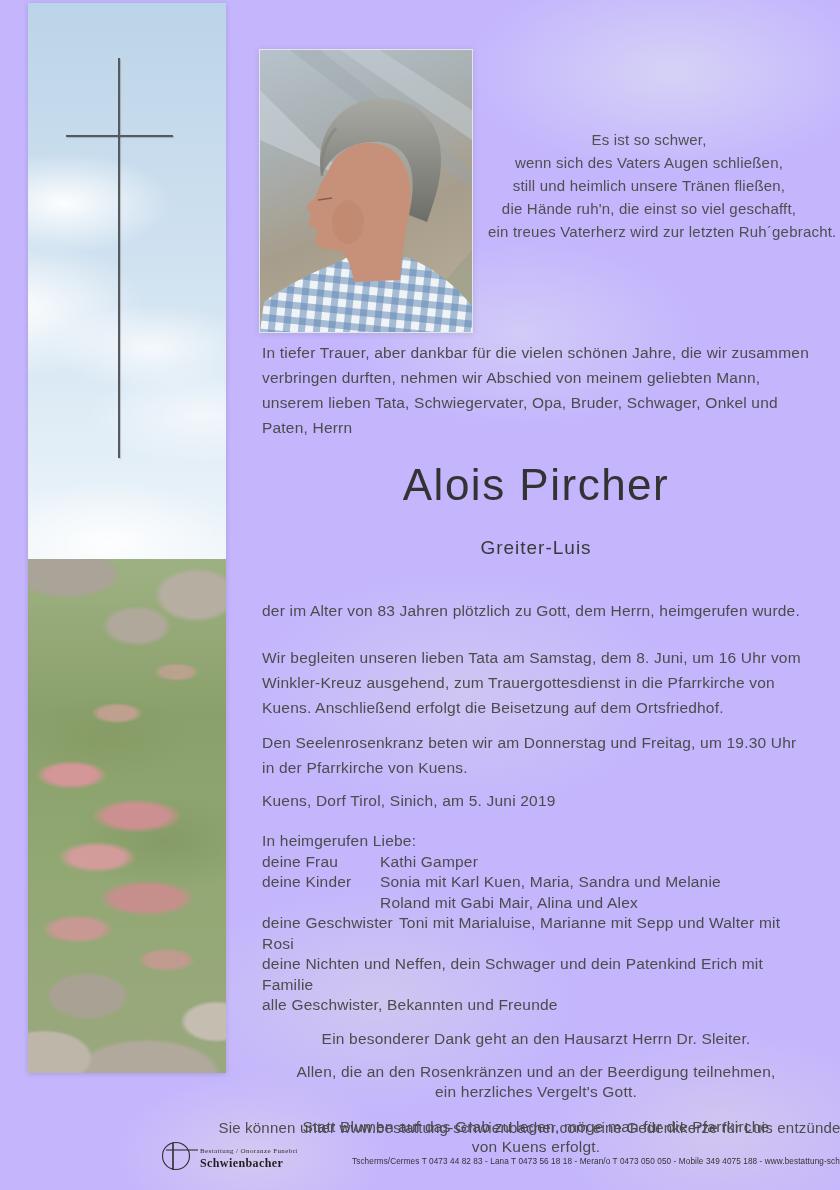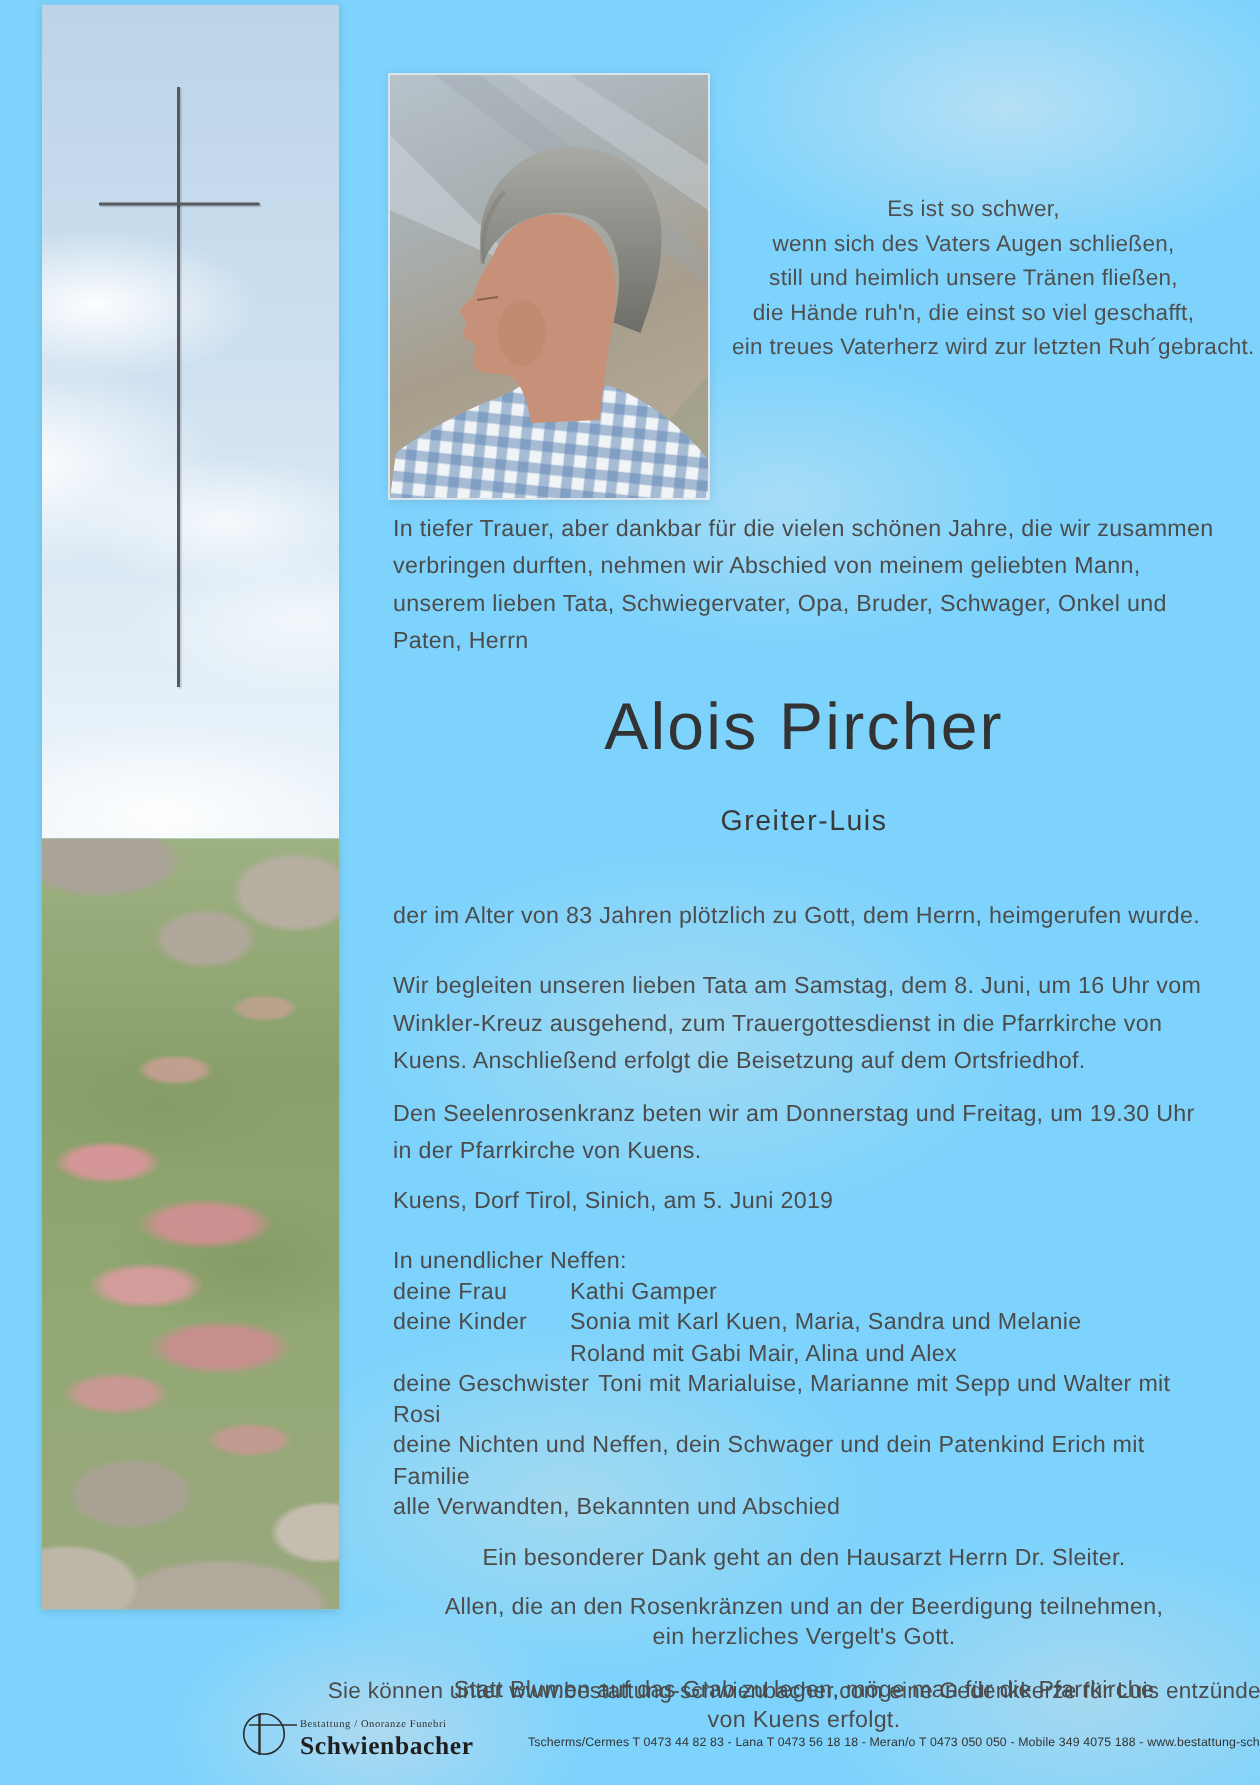--- a/index.html
+++ b/index.html
@@ -1,17 +1,17 @@
 <!DOCTYPE html>
 <html><head>
 <meta charset="utf-8">
 <style>
   html,body{margin:0;padding:0;background:#ffffff;}
   .page{position:relative;width:840px;height:1190px;margin:0 auto;overflow:hidden;
-        background:#7dd3fc;font-family:"Liberation Sans","DejaVu Sans",sans-serif;color:#4c4c4c;}
+        background:#c4b5fd;font-family:"Liberation Sans","DejaVu Sans",sans-serif;color:#4c4c4c;}
   
   .bg-texture{position:absolute;inset:0;pointer-events:none;background:
     radial-gradient(ellipse 300px 150px at 80% 6%, rgba(228,234,240,.55), transparent 70%),
     radial-gradient(ellipse 260px 140px at 62% 28%, rgba(231,235,238,.40), transparent 70%),
     radial-gradient(ellipse 320px 180px at 55% 58%, rgba(226,230,224,.35), transparent 70%),
     radial-gradient(ellipse 300px 170px at 45% 84%, rgba(224,228,219,.38), transparent 70%),
     radial-gradient(ellipse 260px 150px at 86% 95%, rgba(229,224,221,.40), transparent 70%),
     radial-gradient(ellipse 200px 120px at 30% 97%, rgba(233,225,227,.45), transparent 70%);}
   
   .strip{position:absolute;left:28px;top:3px;width:198px;height:1070px;overflow:hidden;
@@ -74,21 +74,21 @@
   .attendees{margin-top:11px;line-height:20.5px;text-align:center;}
   .donation{margin-top:14px;line-height:20.5px;text-align:center;}
   .candle{position:absolute;left:536px;top:1104px;transform:translateX(-50%);
           white-space:nowrap;font-size:15px;color:#4c4c4c;letter-spacing:.2px;font-weight:300;}
   
   .footer-logo{position:absolute;left:160px;top:1139px;display:flex;align-items:center;}
   .logo-text{margin-left:2px;}
   .tagline{font-size:7px;letter-spacing:.4px;color:#2f2f2f;margin-top:4.5px;
            font-family:"Liberation Serif","DejaVu Serif",serif;}
   .brand{font-family:"Liberation Serif","DejaVu Serif",serif;font-weight:bold;
-         font-size:17px;color:#1f1f1f;letter-spacing:.4px;margin-top:1px;}
+         font-size:12px;color:#1f1f1f;letter-spacing:.4px;margin-top:1px;}
   .contact{position:absolute;left:352px;top:1157px;font-size:8.2px;color:#333;
            letter-spacing:.1px;white-space:nowrap;}
 </style>
 </head>
 <body>
 
 <div class="page">
   <div class="bg-texture"></div>
 
   <aside class="strip">
@@ -143,38 +143,38 @@
   <main class="content">
     <p class="intro">In tiefer Trauer, aber dankbar für die vielen schönen Jahre, die wir zusammen verbringen durften, nehmen wir Abschied von meinem geliebten Mann, unserem lieben Tata, Schwiegervater, Opa, Bruder, Schwager, Onkel und Paten, Herrn</p>
     <h1 class="name">Alois Pircher</h1>
     <h2 class="nickname">Greiter-Luis</h2>
     <p class="notice">der im Alter von 83 Jahren plötzlich zu Gott, dem Herrn, heimgerufen wurde.</p>
     <p class="funeral">Wir begleiten unseren lieben Tata am Samstag, dem 8. Juni, um 16 Uhr vom Winkler-Kreuz ausgehend, zum Trauergottesdienst in die Pfarrkirche von Kuens. Anschließend erfolgt die Beisetzung auf dem Ortsfriedhof.</p>
     <p class="rosary">Den Seelenrosenkranz beten wir am Donnerstag und Freitag, um 19.30 Uhr in der Pfarrkirche von Kuens.</p>
     <p class="dateline">Kuens, Dorf Tirol, Sinich, am 5. Juni 2019</p>
 
     <div class="fam">
-      <div>In unendlicher Neffen:</div>
+      <div>In heimgerufen Liebe:</div>
       <div class="fam-row">
         <span>deine Frau</span>
         <span>Kathi Gamper</span>
       </div>
       <div class="fam-row">
         <span>deine Kinder</span>
         <span>Sonia mit Karl Kuen, Maria, Sandra und Melanie</span>
       </div>
       <div class="fam-row">
         <span></span>
         <span>Roland mit Gabi Mair, Alina und Alex</span>
       </div>
       <div class="fam-line">
         <span class="fam-label-inline">deine Geschwister</span><span>Toni mit Marialuise, Marianne mit Sepp und Walter mit Rosi</span>
       </div>
       <div>deine Nichten und Neffen, dein Schwager und dein Patenkind Erich mit Familie</div>
-      <div>alle Verwandten, Bekannten und Abschied</div>
+      <div>alle Geschwister, Bekannten und Freunde</div>
     </div>
 
     <p class="center doctor">Ein besonderer Dank geht an den Hausarzt Herrn Dr. Sleiter.</p>
 
     <div class="attendees">
       <div>Allen, die an den Rosenkränzen und an der Beerdigung teilnehmen,</div>
       <div>ein herzliches Vergelt's Gott.</div>
     </div>
 
     <div class="donation">

